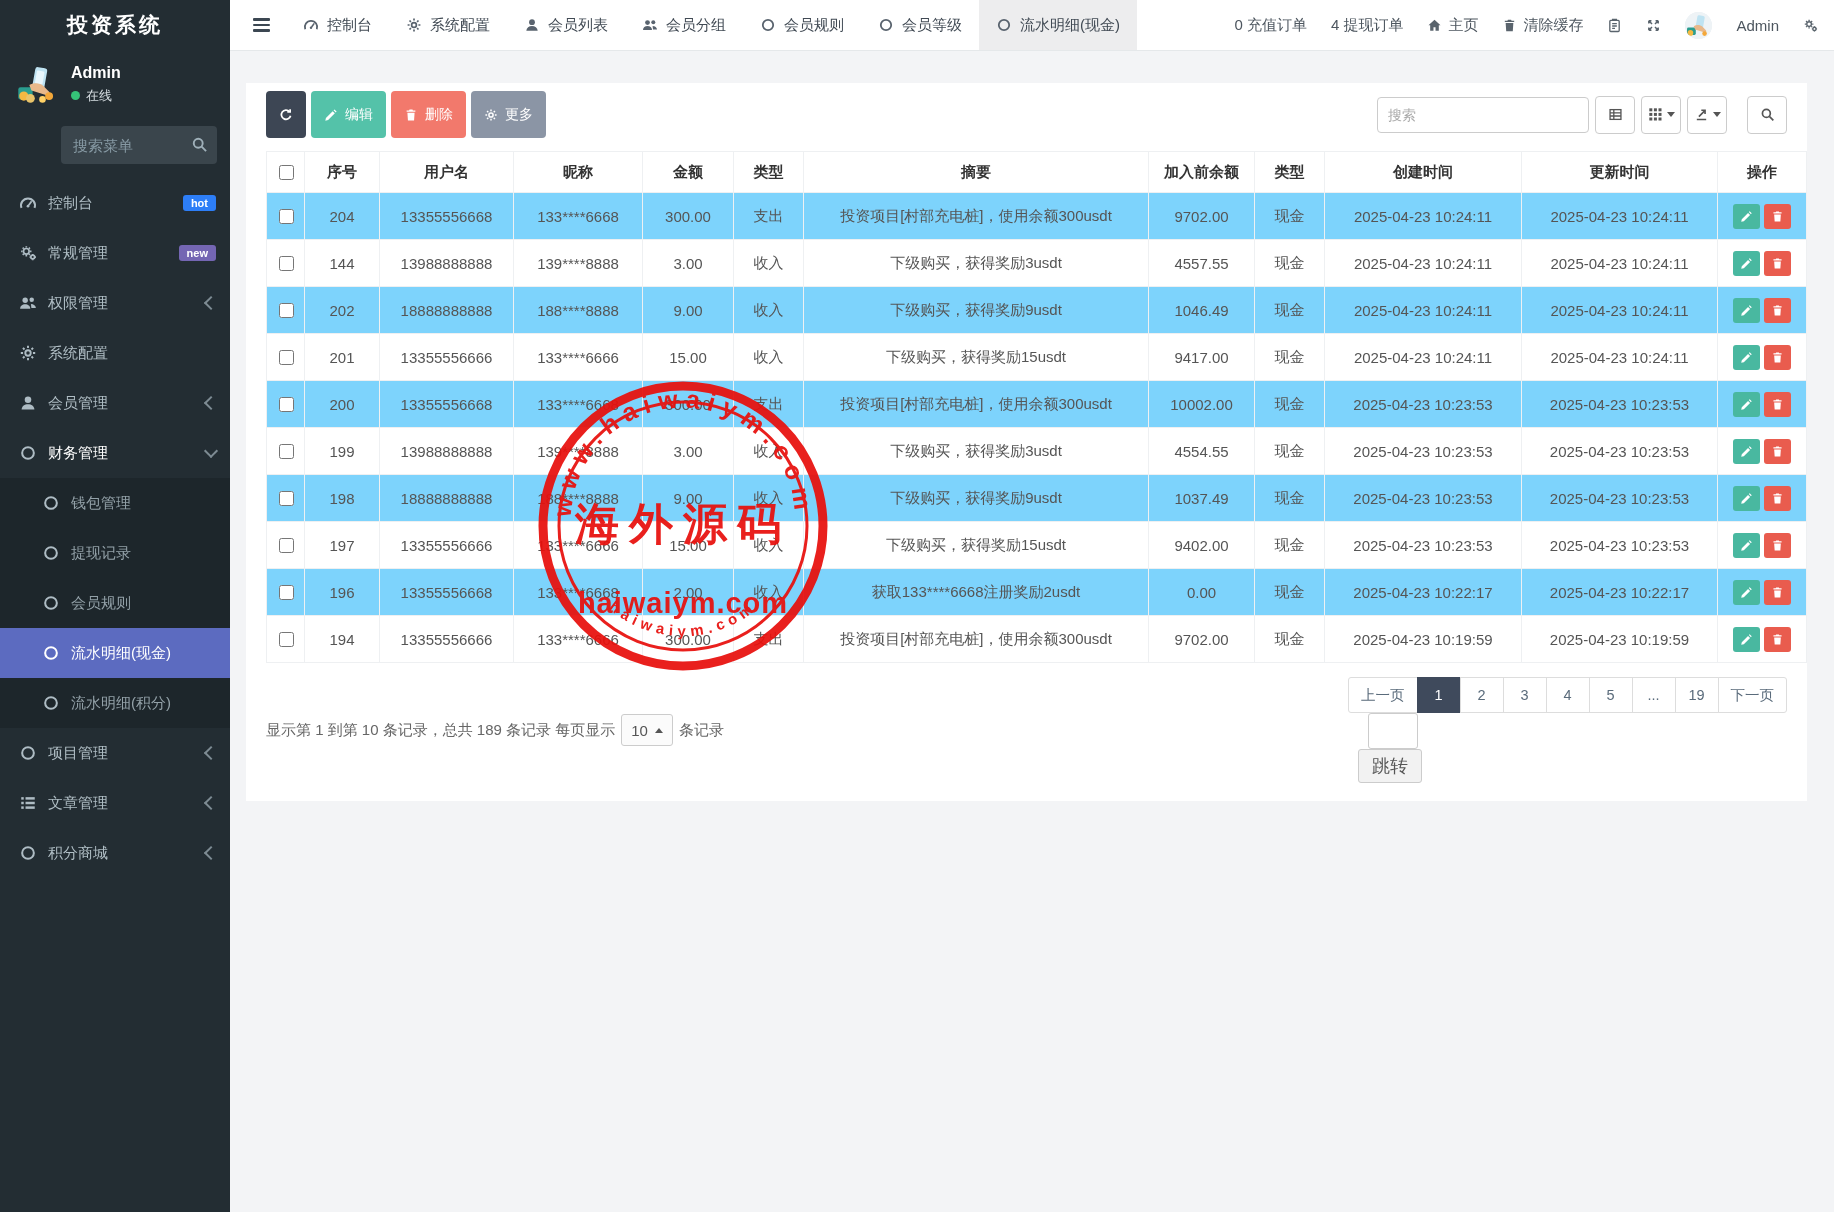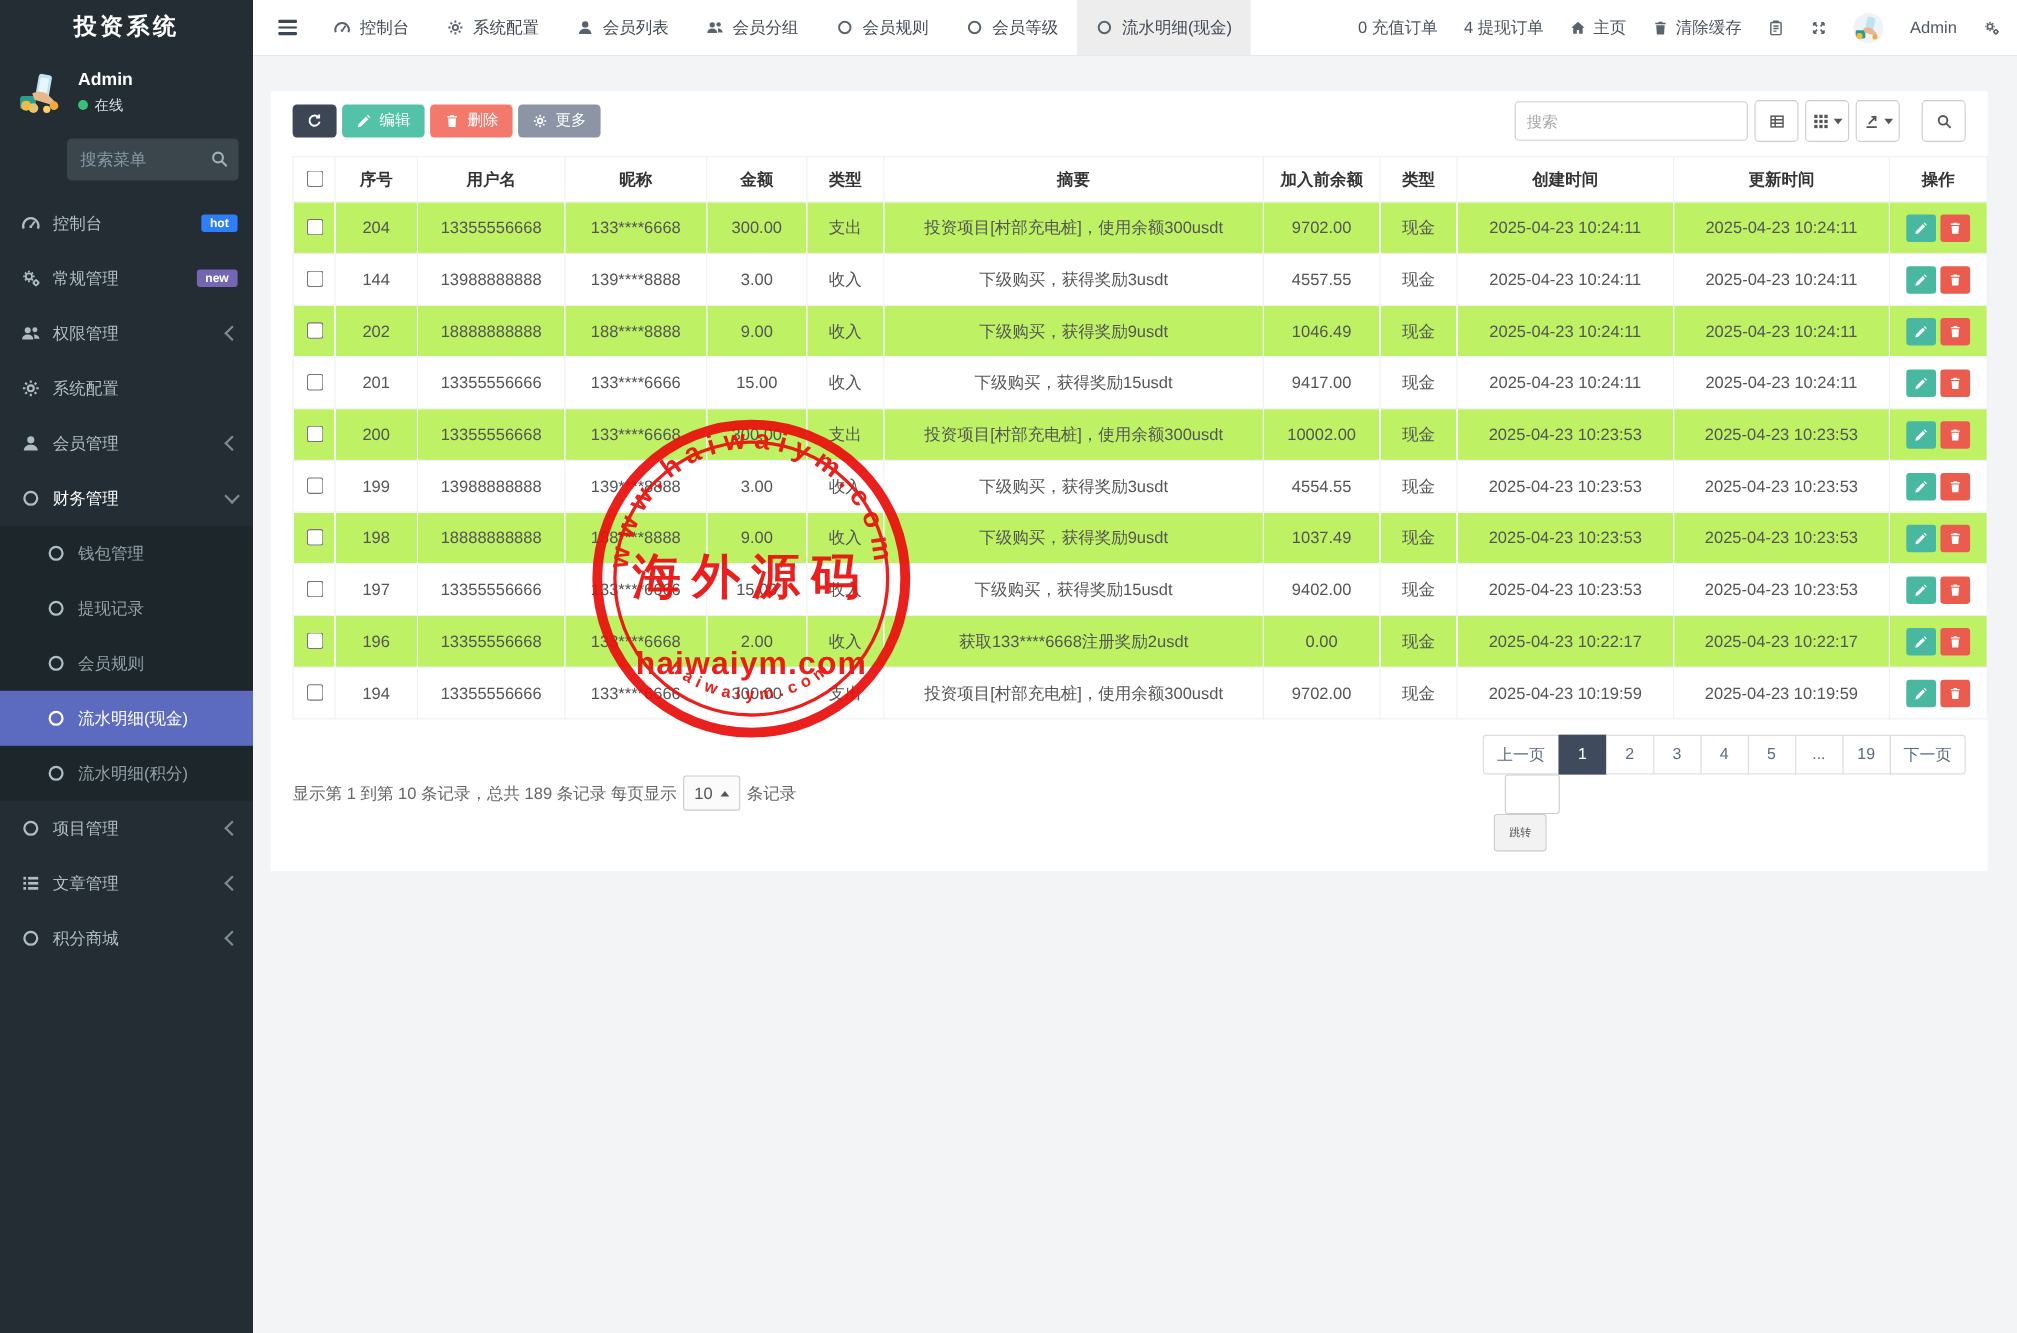--- a/index.html
+++ b/index.html
@@ -44,57 +44,57 @@
   .topright{margin-left:auto;display:flex;align-items:center;gap:24px;padding-right:16px;font-size:15px;color:#4d565f;}
   .tr-item{display:flex;align-items:center;gap:6px;cursor:pointer;white-space:nowrap;}
   .tr-item .ic{width:15px;height:15px;color:#5a646d;}
   .tr-item .ic svg{width:100%;height:100%;display:block;}
   .avatar-sm{width:27px;height:27px;border-radius:50%;overflow:hidden;background:#e9eef2;}
   .avatar-sm svg{width:100%;height:100%;display:block;}
   
   .content{flex:1;background:#f3f4f6;padding:32px 27px 0 16px;box-sizing:border-box;}
   .card{background:#fff;padding:8px 20px 18px;box-sizing:border-box;}
   .ctoolbar{display:flex;align-items:center;margin-bottom:13px;}
-  .btn{height:30px;border:none;border-radius:4px;color:#fff;font-size:14px;display:inline-flex;align-items:center;gap:7px;padding:0 13px;cursor:pointer;font-family:inherit;}
+  .btn{height:47px;border:none;border-radius:4px;color:#fff;font-size:14px;display:inline-flex;align-items:center;gap:7px;padding:0 13px;cursor:pointer;font-family:inherit;}
   .btn .ic{width:14px;height:14px;}
   .btn .ic svg{width:100%;height:100%;display:block;}
   .btn+.btn{margin-left:5px;}
   .tright{margin-left:auto;display:flex;align-items:center;}
   .searchbox{width:190px;height:34px;border:1px solid #ccc;border-radius:4px;padding:0 10px;font-size:14px;color:#555;outline:none;font-family:inherit;}
   .searchbox::placeholder{color:#aaa;}
   .mini{height:36px;min-width:38px;background:#fff;border:1px solid #ccc;border-radius:4px;display:inline-flex;align-items:center;justify-content:center;gap:4px;color:#555;cursor:pointer;margin-left:6px;}
   .mini .ic{width:15px;height:15px;}
   .mini .ic svg{width:100%;height:100%;display:block;}
   .caret{width:0;height:0;border-left:4px solid transparent;border-right:4px solid transparent;border-top:5px solid #555;}
   .caret.up{border-top:none;border-bottom:5px solid #555;}
   .mini.lone{margin-left:20px;}
   
   table.grid{width:100%;border-collapse:collapse;table-layout:fixed;}
   table.grid th,table.grid td{border:1px solid #eef0f2;text-align:center;font-size:15px;color:#555;height:46px;padding:0 4px;overflow:hidden;white-space:nowrap;}
   table.grid th{height:40px;color:#333;font-weight:bold;background:#fff;}
-  table.grid tr.striped td{background:#bef264;}
+  table.grid tr.striped td{background:#7dd3fc;}
   .t-out{color:#3dbd9d;}
   .t-in{color:#3e4a56;}
   input[type=checkbox]{width:15px;height:15px;}
   .opbtn{width:27px;height:25px;border:none;border-radius:3px;display:inline-flex;align-items:center;justify-content:center;color:#fff;cursor:pointer;margin:0 2px;}
   .opbtn svg{width:13px;height:13px;display:block;}
   .opbtn.edit{background:#49b8a0;}
   .opbtn.del{background:#e95c4e;}
   
   .cfooter{display:flex;align-items:center;margin-top:14px;}
   .finfo{font-size:15px;color:#666;display:flex;align-items:center;gap:6px;}
   .psize{border:1px solid #ccc;border-radius:3px;background:#fbfbfb;height:30px;display:inline-flex;align-items:center;gap:7px;padding:0 9px;color:#555;cursor:pointer;}
   .pager{margin-left:auto;display:flex;align-items:flex-start;flex-direction:column;}
   .pgroup{display:flex;}
   .pbtn{min-width:18px;padding:0 12px;height:34px;display:inline-flex;align-items:center;justify-content:center;border:1px solid #ddd;background:#fff;color:#5a6b7b;font-size:14.5px;cursor:pointer;margin-left:-1px;}
   .pbtn:first-child{border-radius:3px 0 0 3px;margin-left:0;}
   .pbtn:last-child{border-radius:0 3px 3px 0;}
   .pbtn.active{background:#3f4a5c;border-color:#3f4a5c;color:#fff;}
   .jumpin{width:44px;height:32px;border:1px solid #ccc;border-radius:3px;margin-left:20px;outline:none;font-family:inherit;font-size:14px;text-align:center;}
-  .jumpbtn{margin-left:10px;height:34px;padding:0 13px;background:#f2f2f2;border:1px solid #ccc;border-radius:3px;color:#555;font-size:10px;cursor:pointer;font-family:inherit;}
+  .jumpbtn{margin-left:10px;height:34px;padding:0 13px;background:#f2f2f2;border:1px solid #ccc;border-radius:3px;color:#555;font-size:18px;cursor:pointer;font-family:inherit;}
   
   .stamp{position:absolute;left:533px;top:376px;width:300px;height:300px;pointer-events:none;z-index:40;opacity:.93;}
 </style>
 </head>
 <body>
 
 <div class="app">
 
   <aside class="sidebar">
     <div class="brand">投资系统</div>

